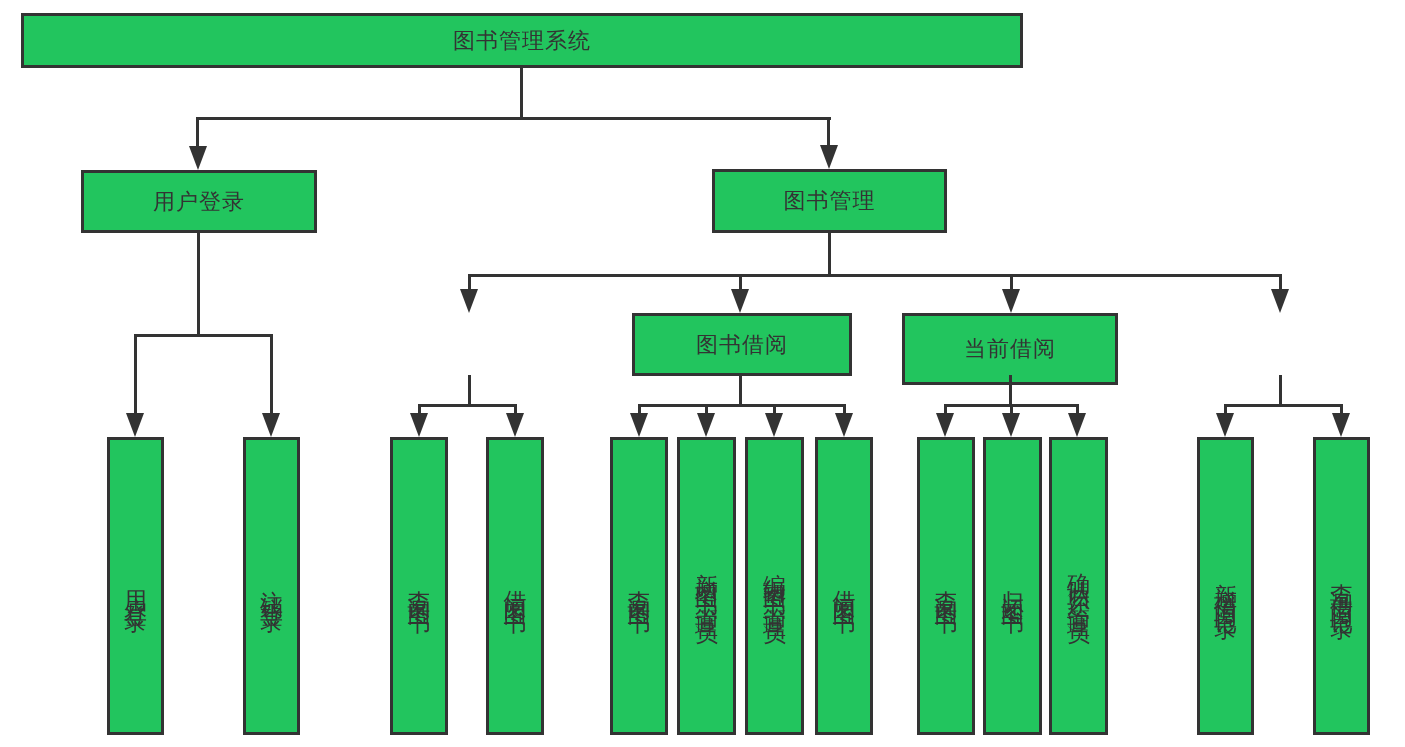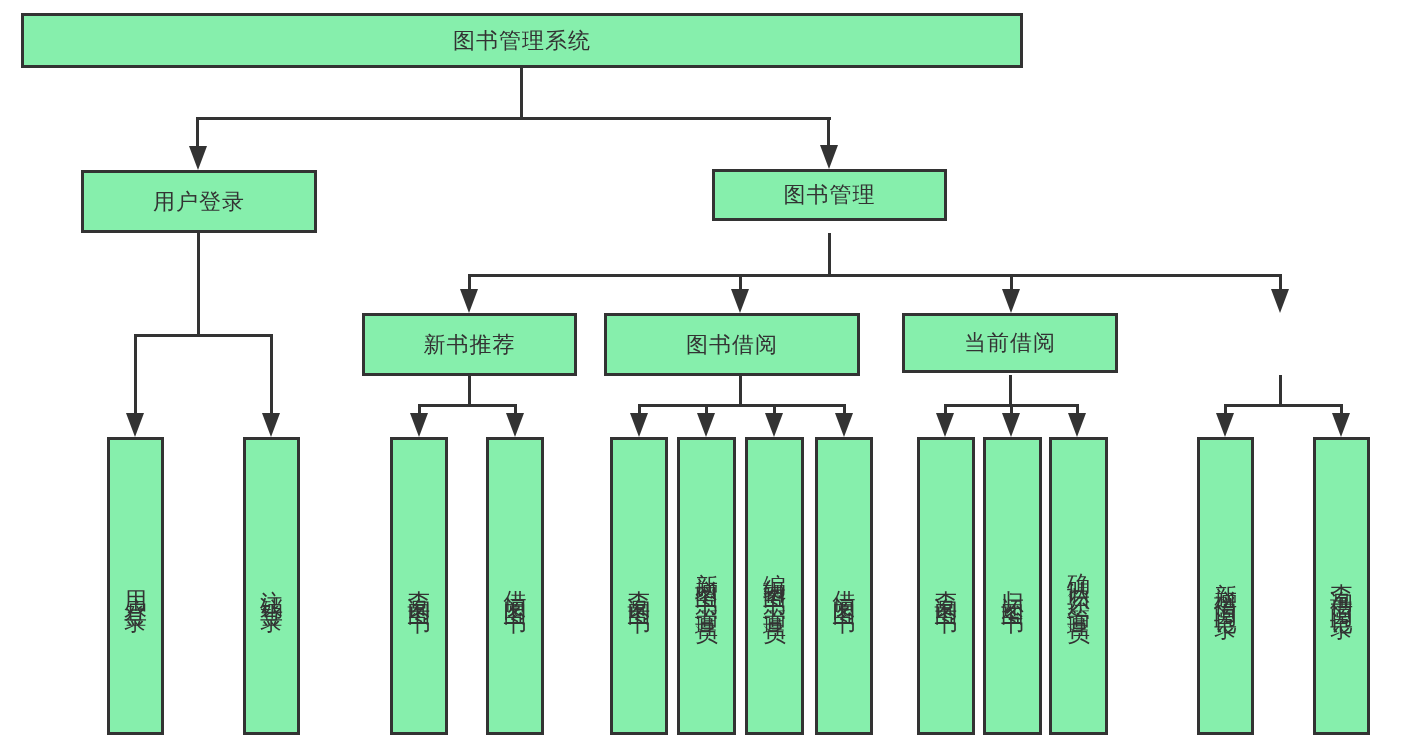--- a/index.html
+++ b/index.html
@@ -12,21 +12,21 @@
     width: 1405px;
     height: 747px;
     background: #ffffff;
     font-family: "Liberation Sans", sans-serif;
     overflow: hidden;
   }
   .box {
     position: absolute;
     box-sizing: border-box;
     border: 3px solid #333333;
-    background: #86efac;
+    background: #22c55e;
     display: flex;
     align-items: center;
     justify-content: center;
     color: #333333;
   }
   .box.h {
     font-size: 22px;
     letter-spacing: 1px;
   }
   .box.v {
@@ -76,21 +76,21 @@
   <div class="vline" style="left:520px;top:66px;height:53px"></div>
   <div class="hline" style="left:197px;top:117px;width:634px"></div>
   <div class="vline" style="left:196px;top:117px;height:29px"></div>
   <div class="arrow" style="left:189px;top:146px"></div>
   <div class="vline" style="left:827px;top:117px;height:28px"></div>
   <div class="arrow" style="left:820px;top:145px"></div>
 
   <div class="box h" style="left:81px;top:170px;width:236px;height:63px">
     <span>用户登录</span>
   </div>
-  <div class="box h" style="left:712px;top:169px;width:235px;height:52px">
+  <div class="box h" style="left:712px;top:169px;width:235px;height:64px">
     <span>图书管理</span>
   </div>
 
   <div class="vline" style="left:197px;top:233px;height:103px"></div>
   <div class="hline" style="left:134px;top:334px;width:139px"></div>
   <div class="vline" style="left:134px;top:334px;height:79px"></div>
   <div class="arrow" style="left:126px;top:413px"></div>
   <div class="vline" style="left:270px;top:334px;height:79px"></div>
   <div class="arrow" style="left:262px;top:413px"></div>
 
@@ -98,27 +98,24 @@
   <div class="hline" style="left:468px;top:274px;width:813px"></div>
   <div class="vline" style="left:468px;top:274px;height:19px"></div>
   <div class="arrow" style="left:460px;top:289px"></div>
   <div class="vline" style="left:739px;top:274px;height:19px"></div>
   <div class="arrow" style="left:731px;top:289px"></div>
   <div class="vline" style="left:1010px;top:274px;height:19px"></div>
   <div class="arrow" style="left:1002px;top:289px"></div>
   <div class="vline" style="left:1279px;top:274px;height:19px"></div>
   <div class="arrow" style="left:1271px;top:289px"></div>
 
-  <div class="box h" style="left:362px;top:313px;width:215px;height:63px">
-    <span>新书推荐</span>
-  </div>
-  <div class="box h" style="left:604px;top:313px;width:256px;height:63px">
+  <div class="box h" style="left:632px;top:313px;width:220px;height:63px">
     <span>图书借阅</span>
   </div>
-  <div class="box h" style="left:902px;top:313px;width:216px;height:60px">
+  <div class="box h" style="left:902px;top:313px;width:216px;height:72px">
     <span>当前借阅</span>
   </div>
 
   <div class="vline" style="left:468px;top:375px;height:31px"></div>
   <div class="hline" style="left:418px;top:404px;width:98px"></div>
   <div class="vline" style="left:418px;top:404px;height:13px"></div>
   <div class="arrow" style="left:410px;top:413px"></div>
   <div class="vline" style="left:514px;top:404px;height:13px"></div>
   <div class="arrow" style="left:506px;top:413px"></div>
 

